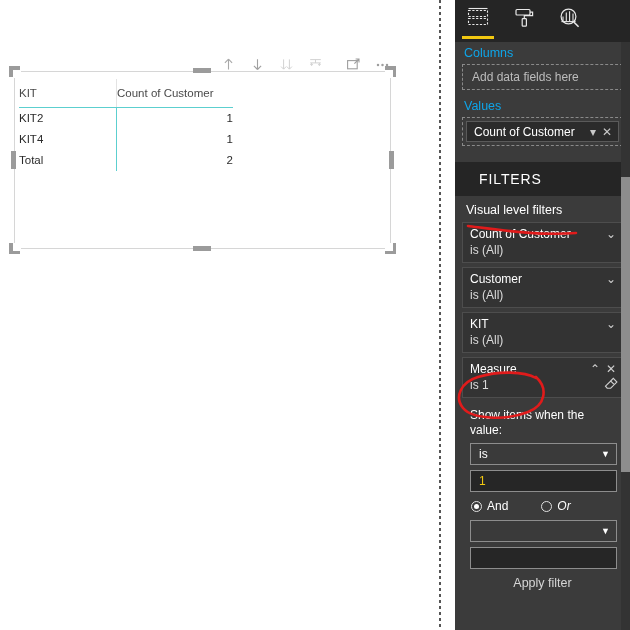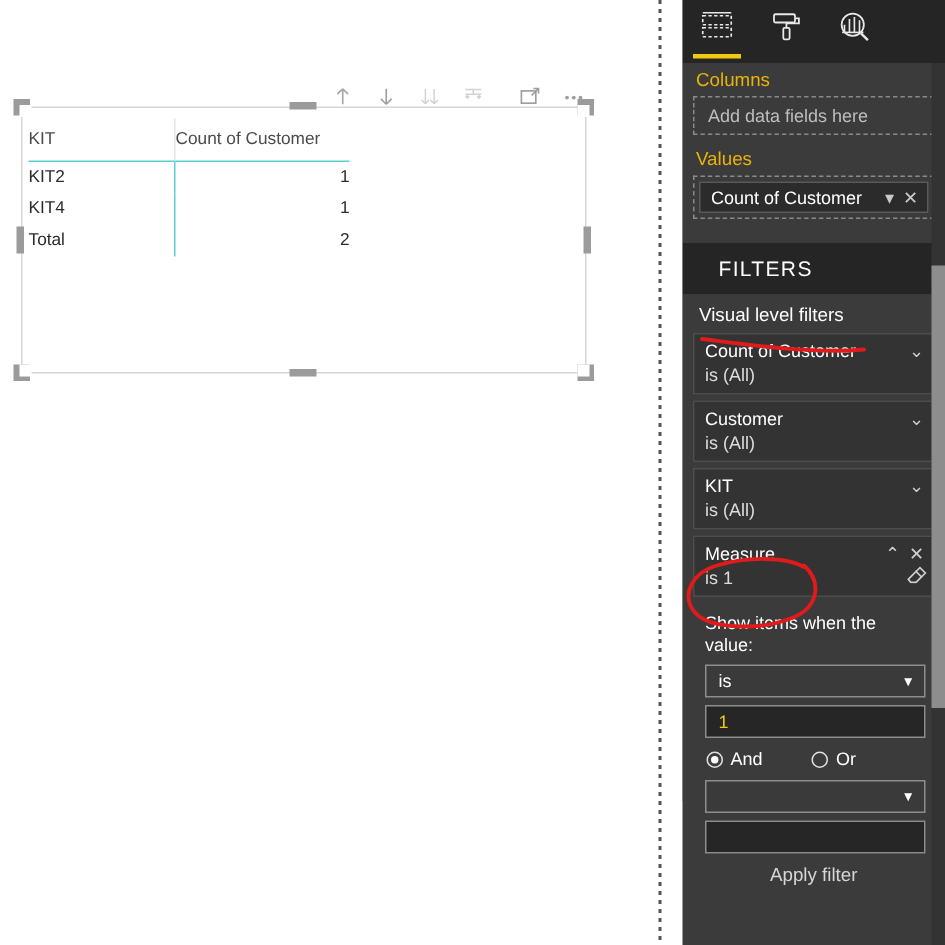--- a/index.html
+++ b/index.html
@@ -125,21 +125,21 @@
     content: ""; position: absolute; left: 7px; bottom: 3px;
     width: 32px; height: 3px; background: #f2c811;
   }
 
   #fields-section {
     position: absolute; left: 0; top: 42px;
     width: 175px; height: 120px;
     background: #3b3b3b;
   }
   .sec-label {
-    font-size: 12.5px; color: #eab308;
+    font-size: 12.5px; color: #0ea5e9;
     padding: 4px 0 4px 9px;
   }
   .dropzone {
     margin: 0 7px 0 7px;
     height: 26px;
     border: 1px dashed #8a8a8a;
     display: flex; align-items: center;
     padding-left: 9px; box-sizing: border-box;
     font-size: 12px; color: #bdbdbd;
   }
@@ -210,21 +210,21 @@
   .txt-box {
     height: 22px; background: #262626;
     border: 1px solid #8d8d8d;
     display: flex; align-items: center;
     padding: 0 6px 0 8px; box-sizing: border-box;
     font-size: 12px; color: #f2c811;
     margin-bottom: 7px;
   }
   .radio-row { display: flex; align-items: flex-end; margin-bottom: 7px; padding-left: 1px; }
   .radio-item { display: flex; align-items: center; cursor: pointer; font-size: 12px; color:#ffffff; }
-  .radio-item + .radio-item { margin-left: 33px; }
+  .radio-item + .radio-item { margin-left: 33px; font-style: italic; }
   .radio-dot {
     width: 11px; height: 11px; border-radius: 50%;
     border: 1.4px solid #e0e0e0; margin-right: 5px;
     position: relative; box-sizing: border-box;
   }
   .radio-dot.on::after {
     content: ""; position: absolute; left: 2px; top: 2px;
     width: 5px; height: 5px; border-radius: 50%; background: #ffffff;
   }
   .apply-row { text-align: center; padding-right: 2px; }

